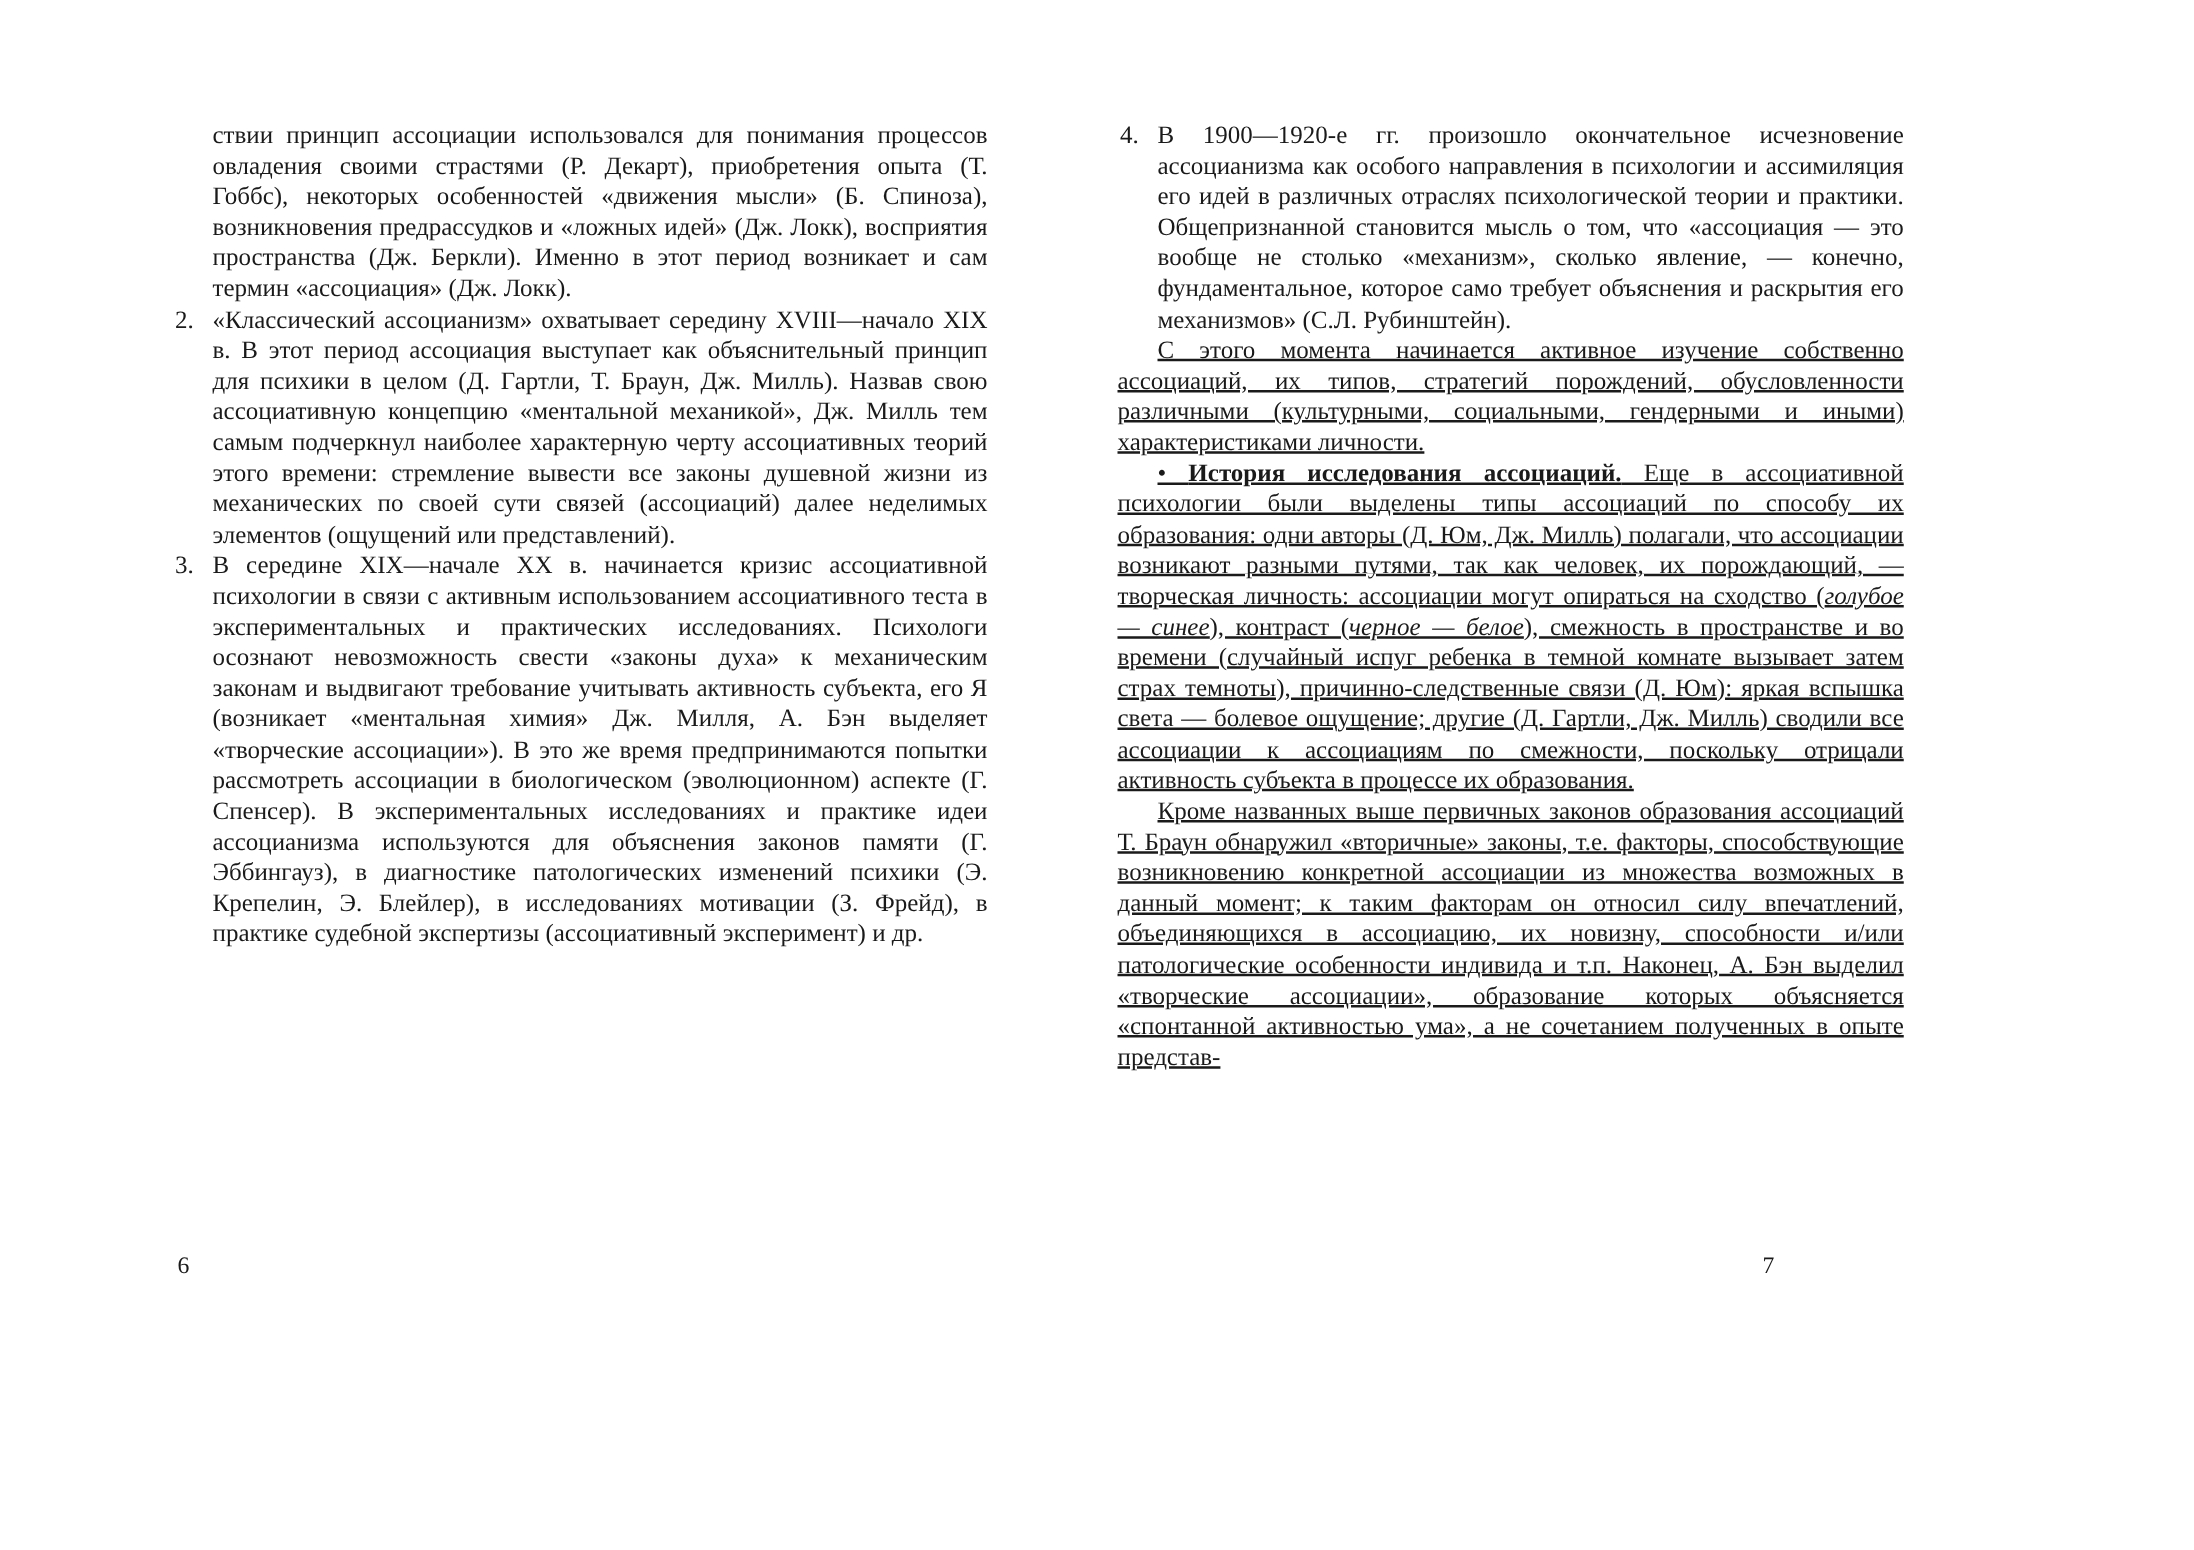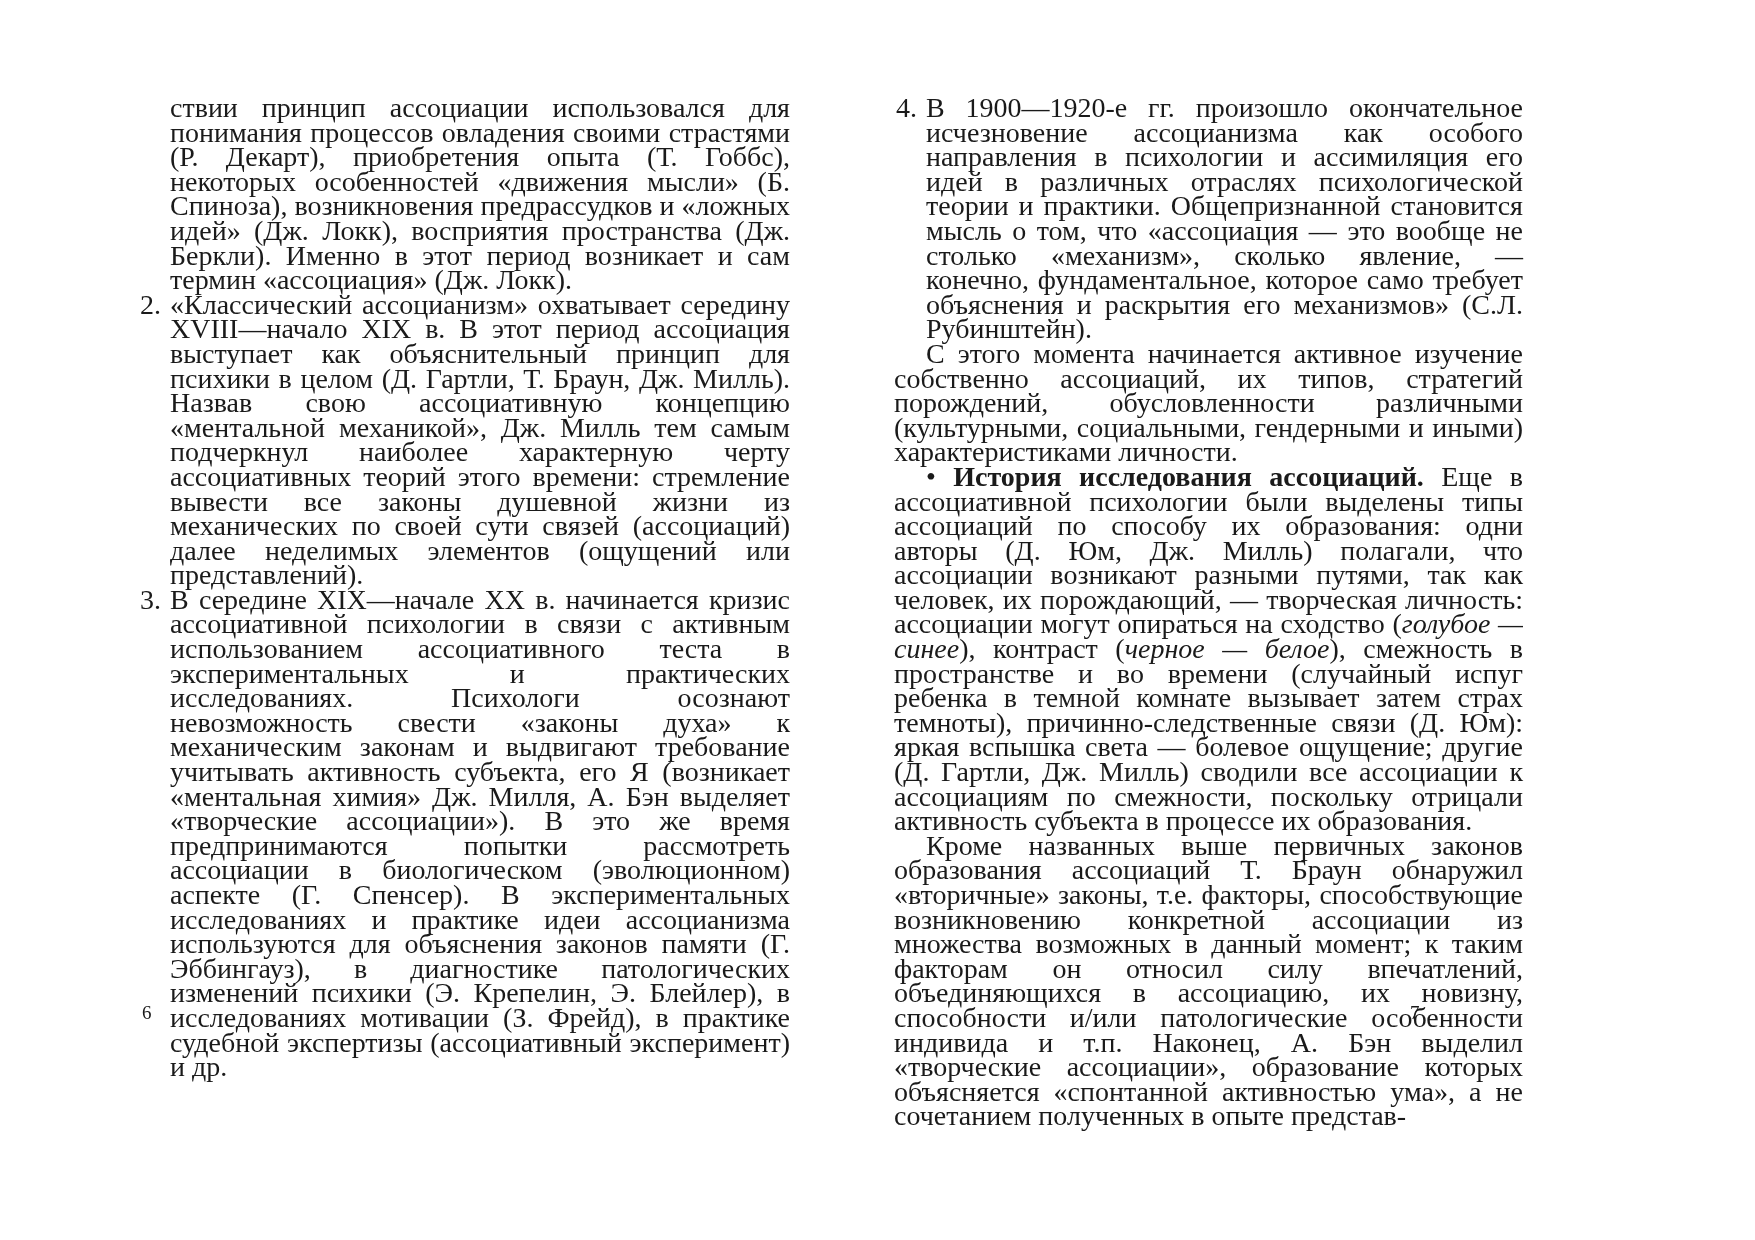--- a/index.html
+++ b/index.html
@@ -13,21 +13,21 @@
     height: 1240px;
     background: #ffffff;
     overflow: hidden;
     font-family: "Liberation Serif", "DejaVu Serif", serif;
     color: #1a1a1a;
   }
   .column {
     position: absolute;
     top: 96px;
     text-align: justify;
-    font-size: 28px;
+    font-size: 20px;
     line-height: 24.6px;
   }
   #left-column {
     left: 138px;
     width: 652px;
   }
   #right-column {
     left: 894px;
     width: 629px;
   }
@@ -43,20 +43,21 @@
     position: relative;
   }
   p.numbered .num {
     position: absolute;
     left: 2px;
     top: 0;
   }
   p.indent,
   p.bullet {
     text-indent: 32px;
+    text-decoration: underline;
   }
   .seg-bold { font-weight: bold; }
   .seg-italic { font-style: italic; }
   .page-number {
     position: absolute;
     font-family: "Liberation Serif", "DejaVu Serif", serif;
     font-size: 19px;
     color: #1a1a1a;
   }
   #page-number-left {

